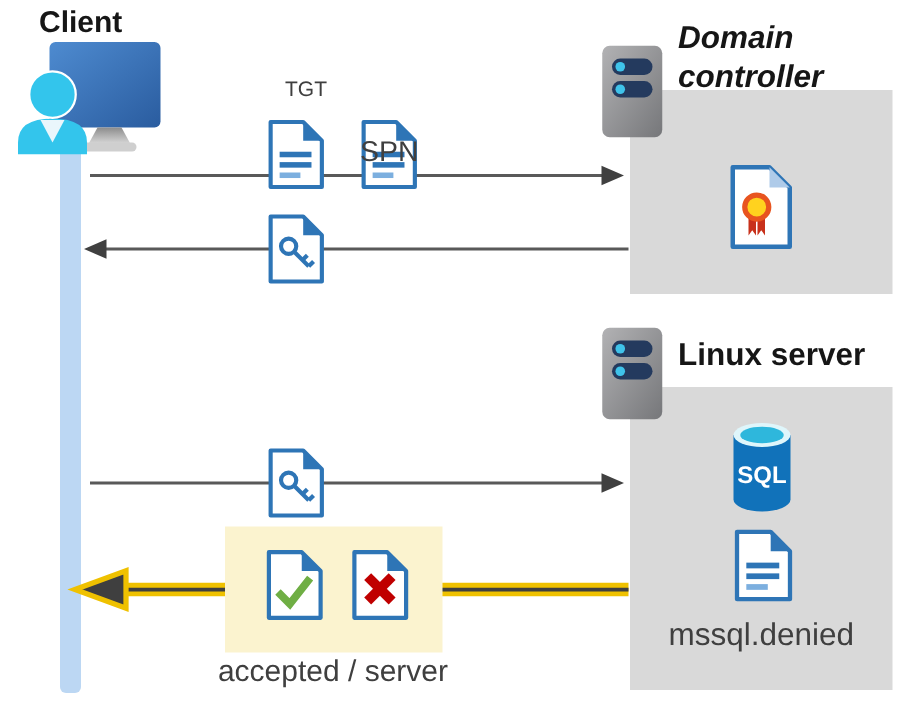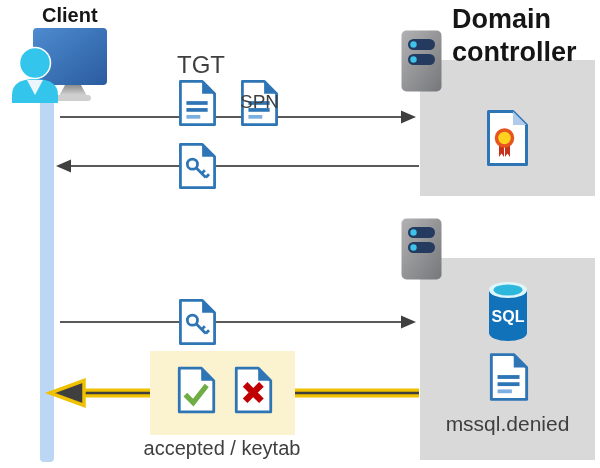--- a/index.html
+++ b/index.html
@@ -8,24 +8,24 @@
     position:relative; width:600px; height:468px; background:#ffffff; overflow:hidden;
   }
   .abs { position:absolute; }
   .node-box { background:#D9D9D9; z-index:1; }
   .lifeline { background:#BCD7F3; border-radius:4px; z-index:1; }
   .arrows-layer { position:absolute; left:0; top:0; z-index:2; pointer-events:none; }
   .highlight-box { background:#FBF3CF; z-index:3; }
   .icon { z-index:4; }
   .label { z-index:5; color:#3F3F3F; }
   .heading { z-index:5; color:#161616; font-weight:bold; }
-  .client-label { left:26px; top:4px; font-size:20px;margin-left:16px; }
-  .dc-label { left:452px; top:3px; width:140px; font-size:27px; line-height:1.22; }
+  .client-label { left:26px; top:4px; font-size:20px; }
+  .dc-label { left:452px; top:13px; width:140px; font-size:21px; line-height:1.22;font-style:italic; }
   .linux-label { left:452px; top:224px; width:145px; font-size:21px; line-height:1.22; }
-  .tgt-label { left:177px; top:51px; width:41px; text-align:center; font-size:24px; }
+  .tgt-label { left:177px; top:51px; width:41px; text-align:right; font-size:14px; }
   .spn-label { left:239px; top:51px; width:41px; text-align:center; font-size:19px;margin-top:40px; }
   .keytab-label { left:420px; top:412px; width:175px; text-align:center; font-size:21px; z-index:5; }
   .accepted-label { left:107px; top:437px; width:230px; text-align:center; font-size:20px; }
 </style>
 </head>
 <body>
 
 <div class="canvas">
 
   <div class="abs node-box" style="left:420px; top:60px; width:175px; height:136px;"></div>
@@ -50,24 +50,25 @@
       <line x1="80" y1="393" x2="419" y2="393" stroke="#EFC100" stroke-width="9"></line>
       <line x1="84" y1="393" x2="419" y2="393" stroke="#3F3F3F" stroke-width="2.5"></line>
       <polygon points="50,393 84,380.5 84,405.5" fill="#3F3F3F" stroke="#EFC100" stroke-width="3.5"></polygon>
     </g>
   </svg>
 
   <div class="abs highlight-box" style="left:150px; top:351px; width:145px; height:84px;"></div>
 
   <div class="abs heading client-label">Client</div>
   <div class="abs heading dc-label">Domain controller</div>
+  <div class="abs heading linux-label">Linux server</div>
   <div class="abs label tgt-label">TGT</div>
   <div class="abs label spn-label">SPN</div>
   <div class="abs label keytab-label">mssql.denied</div>
-  <div class="abs label accepted-label">accepted / keytab</div>
+  <div class="abs label accepted-label">accepted / server</div>
 
   <svg class="abs icon" style="left:10px; top:27px;" width="100" height="76" viewBox="0 0 100 76">
     <defs>
       <linearGradient id="monGrad" x1="0" y1="0" x2="1" y2="1">
         <stop offset="0" stop-color="#4E8BD0"></stop>
           <stop offset="1" stop-color="#2A5C9F"></stop>
       </linearGradient>
       <linearGradient id="standGrad" x1="0" y1="0" x2="0" y2="1">
         <stop offset="0" stop-color="#8C8C8C"></stop>
           <stop offset="1" stop-color="#D8D8D8"></stop>

